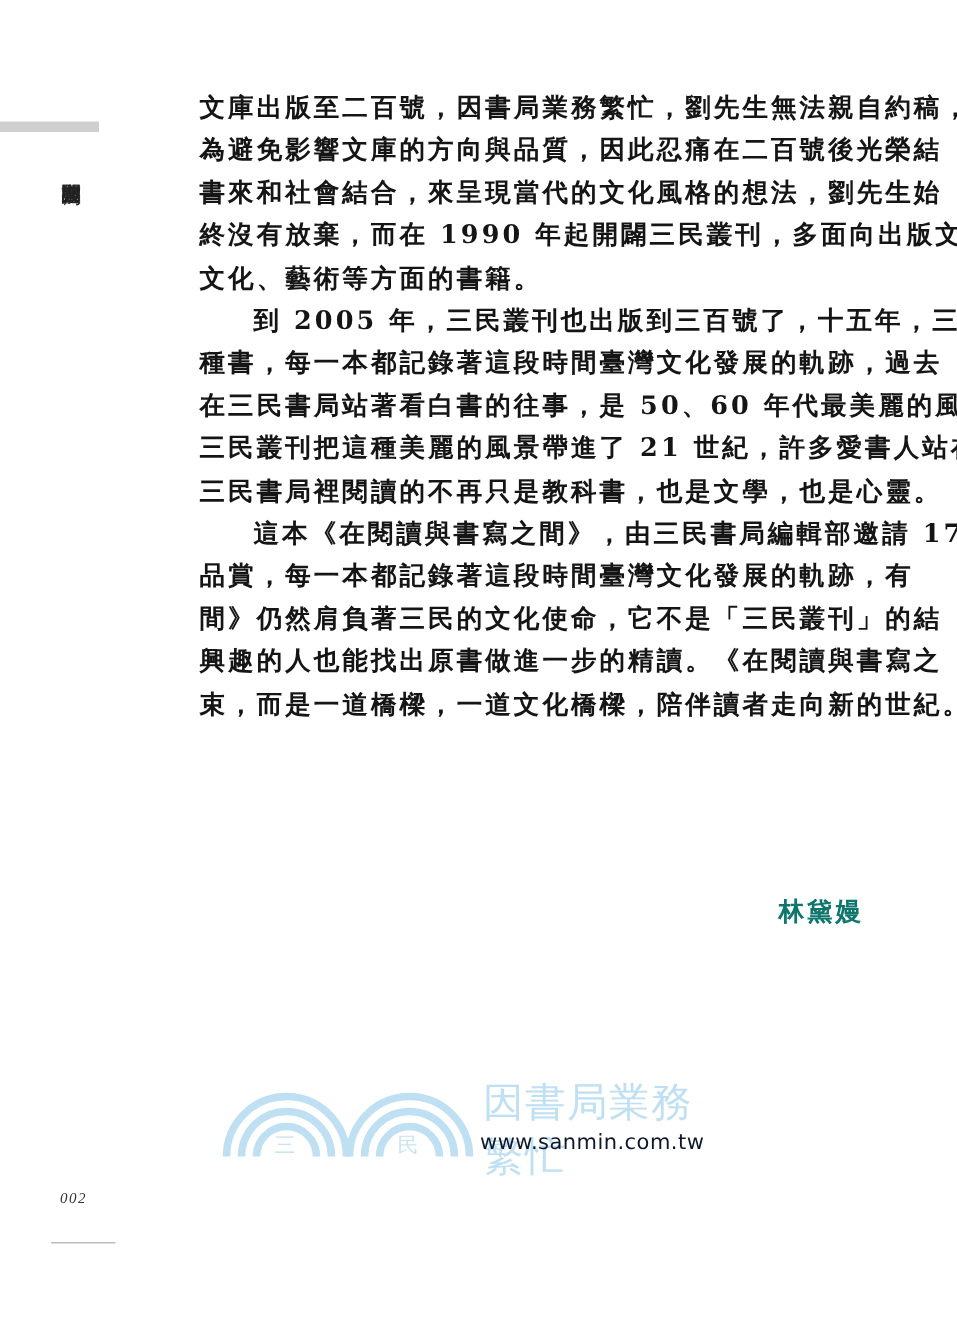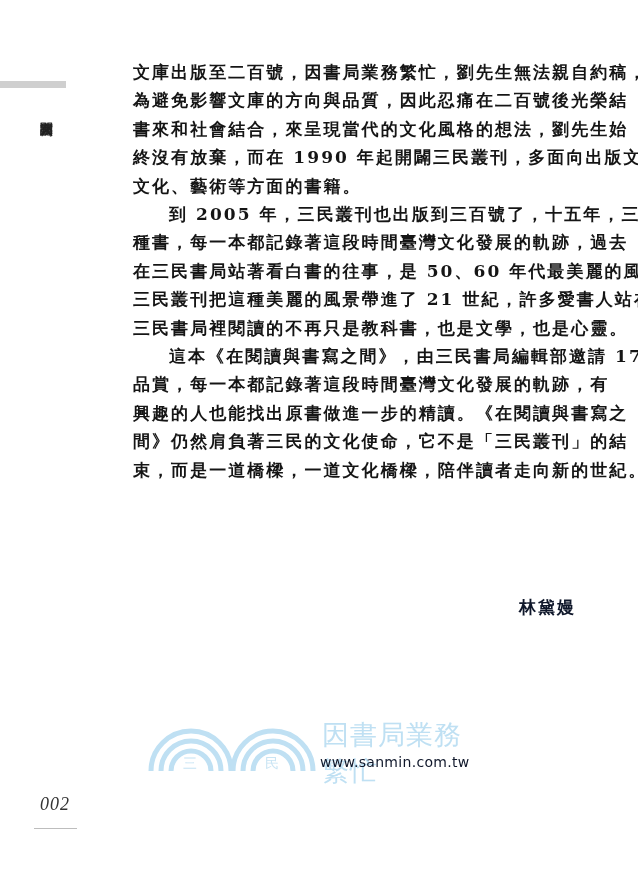--- a/index.html
+++ b/index.html
@@ -8,27 +8,27 @@
     .side-bar { position: absolute; left: 0; top: 81px; width: 66px; height: 7px; background: #cfcfcf; }
     .side-title { position: absolute; left: 38px; top: 112px; width: 16px;
                   font-size: 13px; line-height: 15.5px; color: #222; writing-mode: vertical-rl;
                   letter-spacing: 0px; }
     .body-text { position: absolute; left: 133px; top: 58px; width: 448px; }
     .para { margin: 0; font-size: 17px; line-height: 28.4px; letter-spacing: 2.05px; text-align: justify;
             font-weight: bold; color: #151515; }
     .para .line { display: block; white-space: nowrap; }
     .indent { padding-left: 36px; }
     .signature { position: absolute; left: 519px; top: 596px; font-size: 17px; font-weight: bold;
-                 letter-spacing: 2px; color: #0f172a; }
+                 letter-spacing: 2px; color: #0f766e; }
     .watermark { position: absolute; left: 147px; top: 713px; width: 340px; height: 60px; }
     .wm-text-cn { position: absolute; left: 175px; top: 4px; font-size: 27px; color: #bfe0f3;
                   letter-spacing: 1px; font-family: "DejaVu Serif", serif; }
     .wm-text-url { position: absolute; left: 173px; top: 41px; font-size: 14px; color: #0f172a;
                    font-family: "DejaVu Sans", sans-serif; letter-spacing: 0.3px; }
-    .page-num { position: absolute; left: 40px; top: 794px; font-size: 18px; font-style: italic;
+    .page-num { position: absolute; left: 40px; top: 794px; font-size: 10px; font-style: italic;
                 color: #333; font-family: "Liberation Serif", serif; letter-spacing: 1px; text-align: right; }
     .page-rule { position: absolute; left: 34px; top: 828px; width: 43px; height: 1px; background: #bdbdbd; }
   </style>
 </head>
 <body>
 
 <div class="side-bar"></div>
 <div class="side-title">在閱讀與書寫之間</div>
 
 <div class="body-text">
@@ -42,22 +42,22 @@
   <p class="para">
     <span class="line indent">到 2005 年，三民叢刊也出版到三百號了，十五年，三百</span>
     <span class="line">種書，每一本都記錄著這段時間臺灣文化發展的軌跡，過去</span>
     <span class="line">在三民書局站著看白書的往事，是 50、60 年代最美麗的風景，</span>
     <span class="line">三民叢刊把這種美麗的風景帶進了 21 世紀，許多愛書人站在</span>
     <span class="line">三民書局裡閱讀的不再只是教科書，也是文學，也是心靈。</span>
   </p>
   <p class="para">
     <span class="line indent">這本《在閱讀與書寫之間》，由三民書局編輯部邀請 17 位</span>
     <span class="line">品賞，每一本都記錄著這段時間臺灣文化發展的軌跡，有</span>
+    <span class="line">間》仍然肩負著三民的文化使命，它不是「三民叢刊」的結</span>
     <span class="line">興趣的人也能找出原書做進一步的精讀。《在閱讀與書寫之</span>
-    <span class="line">間》仍然肩負著三民的文化使命，它不是「三民叢刊」的結</span>
     <span class="line">束，而是一道橋樑，一道文化橋樑，陪伴讀者走向新的世紀。</span>
   </p>
 </div>
 
 <div class="signature">林黛嫚</div>
 
 <div class="watermark">
   <svg width="170" height="60" viewBox="0 0 170 60" style="position:absolute;left:0;top:0;">
     <g fill="none" stroke="#bfe0f3" stroke-width="5">
       <path d="M4 58 A40 40 0 0 1 84 58"></path>

